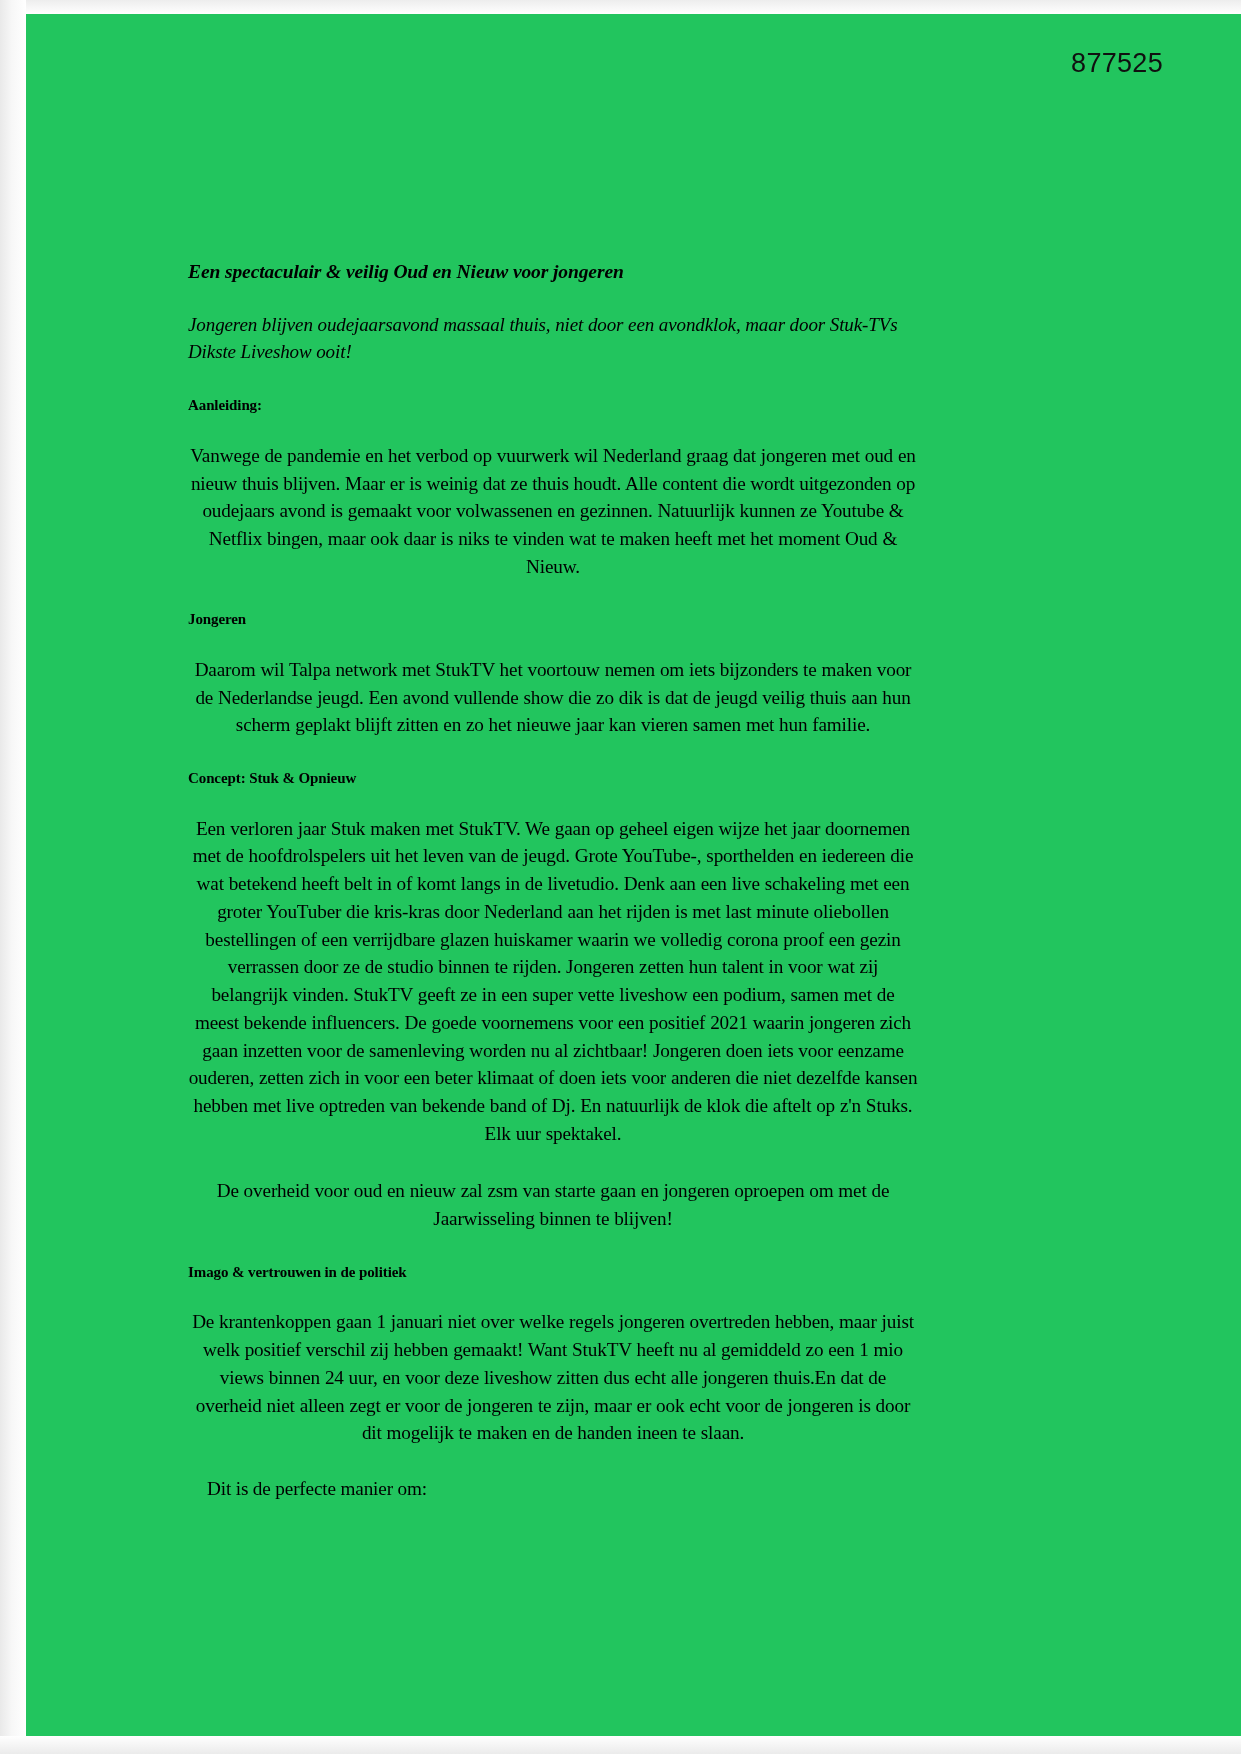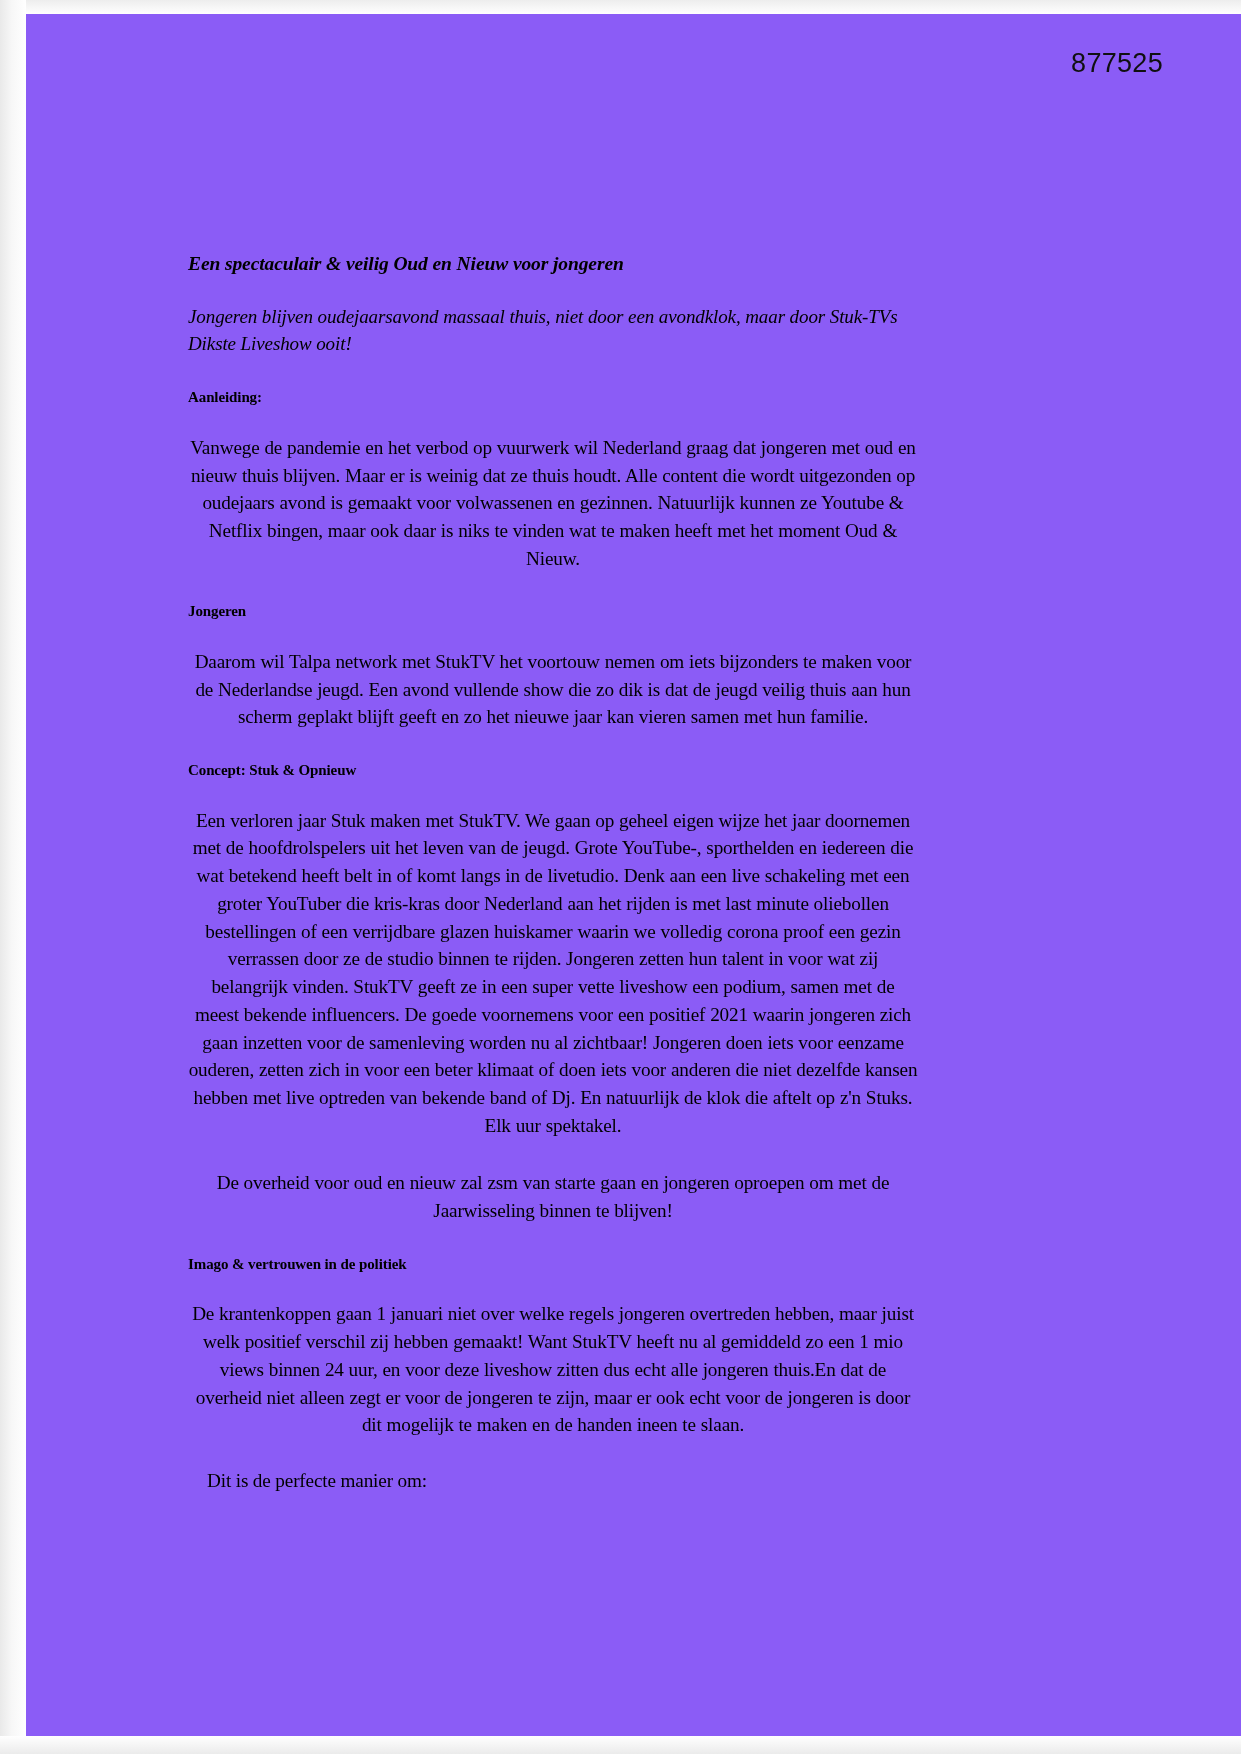--- a/index.html
+++ b/index.html
@@ -11,21 +11,21 @@
   body {
     font-family: "Liberation Serif", "DejaVu Serif", serif;
     color: #000000;
     -webkit-font-smoothing: none;
   }
   .page {
     position: relative;
     width: 1241px;
     height: 1754px;
     margin: 0 auto;
-    background: #8b5cf6;
+    background: #22c55e;
     overflow: hidden;
     box-sizing: border-box;
   }
   
   .scan-edge-left {
     position: absolute;
     left: 0; top: 0;
     width: 26px; height: 100%;
     background: linear-gradient(to right, #e9e9e9 0%, #f7f7f7 45%, #ffffff 100%);
     pointer-events: none;
@@ -62,21 +62,21 @@
     top: 243px;
     width: 730px;
   }
 
   .doc-title {
     font-weight: bold;
     font-style: italic;
     font-size: 19.5px;
     line-height: 1.3;
     letter-spacing: -0.1px;
-    margin: 8px 0 28px 0;
+    margin: 16px 0 28px 0;
   }
 
   .doc-subtitle {
     font-style: italic;
     font-size: 19px;
     line-height: 1.42;
     margin: 12px 0 30px 0;
     letter-spacing: -0.1px;
   }
 
@@ -123,21 +123,21 @@
   <div class="content">
 
     <div class="doc-title">Een spectaculair &amp; veilig Oud en Nieuw voor jongeren</div>
 
     <div class="doc-subtitle">Jongeren blijven oudejaarsavond massaal thuis, niet door een avondklok, maar door Stuk-TVs  Dikste Liveshow ooit!</div>
 
     <h2 class="section-heading">Aanleiding:</h2>
     <p class="body-text">Vanwege de pandemie en het verbod op vuurwerk wil Nederland graag dat jongeren met oud en nieuw thuis blijven. Maar er is weinig dat ze thuis houdt. Alle content die wordt uitgezonden op oudejaars avond is gemaakt voor volwassenen en gezinnen. Natuurlijk kunnen ze Youtube &amp; Netflix bingen, maar ook daar is niks te vinden wat te maken heeft met het moment Oud &amp; Nieuw.</p>
 
     <h2 class="section-heading">Jongeren</h2>
-    <p class="body-text">Daarom wil Talpa network met StukTV het voortouw nemen om iets bijzonders te maken voor de Nederlandse jeugd. Een avond vullende show die zo dik is dat de jeugd veilig thuis aan hun scherm geplakt blijft geeft en zo het nieuwe jaar kan vieren samen met hun familie.</p>
+    <p class="body-text">Daarom wil Talpa network met StukTV het voortouw nemen om iets bijzonders te maken voor de Nederlandse jeugd. Een avond vullende show die zo dik is dat de jeugd veilig thuis aan hun scherm geplakt blijft zitten en zo het nieuwe jaar kan vieren samen met hun familie.</p>
 
     <h2 class="section-heading">Concept: Stuk &amp; Opnieuw</h2>
     <p class="body-text">Een verloren jaar Stuk maken met StukTV. We gaan op geheel eigen wijze het jaar doornemen met de hoofdrolspelers uit het leven van de jeugd. Grote YouTube-, sporthelden en iedereen die wat betekend heeft belt in of komt langs in de livetudio. Denk aan een live schakeling met een groter YouTuber die kris-kras door Nederland aan het rijden  is met last minute oliebollen bestellingen of een verrijdbare glazen huiskamer waarin we volledig corona proof een gezin verrassen door ze de studio binnen te rijden. Jongeren zetten hun talent in voor wat zij belangrijk vinden. StukTV geeft ze in een super vette liveshow een podium, samen met de meest bekende influencers. De goede voornemens voor een positief 2021 waarin jongeren zich gaan inzetten voor de samenleving worden nu al zichtbaar! Jongeren doen iets voor eenzame ouderen, zetten zich in voor een beter klimaat of doen iets voor anderen die niet dezelfde kansen hebben met live optreden van bekende band of Dj. En natuurlijk de klok die aftelt op z'n Stuks. Elk uur spektakel.</p>
     <p class="body-text">De overheid voor oud en nieuw zal zsm van starte gaan en jongeren oproepen om met de Jaarwisseling binnen te blijven!</p>
 
     <h2 class="section-heading">Imago &amp; vertrouwen in de politiek</h2>
     <p class="body-text tight">De krantenkoppen gaan 1 januari niet over welke regels jongeren overtreden hebben, maar juist welk positief verschil zij hebben gemaakt! Want StukTV heeft nu al gemiddeld zo een 1 mio views binnen 24 uur, en voor deze liveshow zitten dus echt alle jongeren thuis.En dat de overheid niet alleen zegt er voor de jongeren te zijn, maar er ook echt voor de jongeren is door dit mogelijk te maken en de handen ineen te slaan.</p>
 
     <p class="closing-line">Dit is de perfecte manier om:</p>
 

